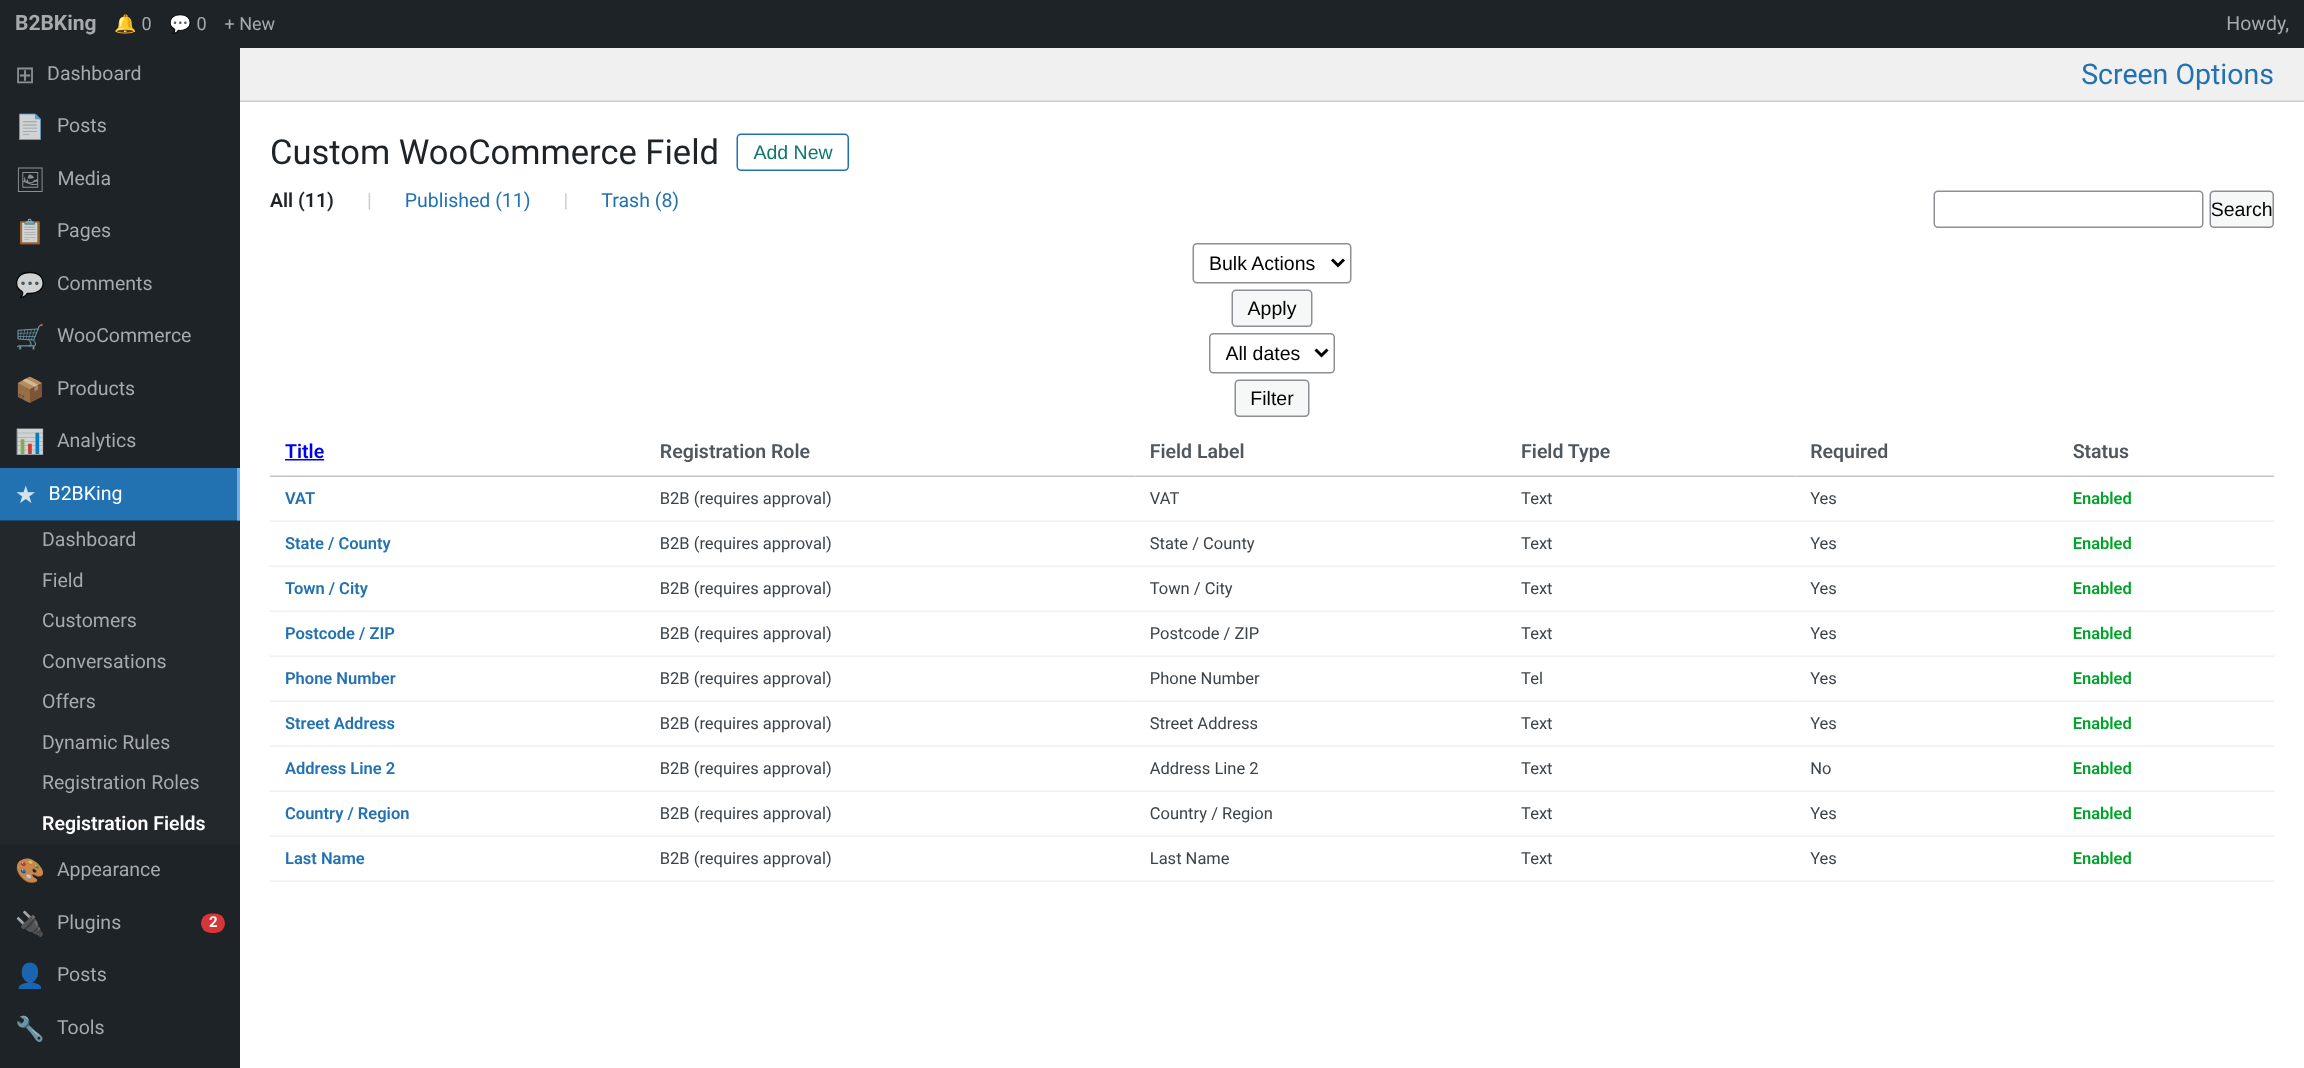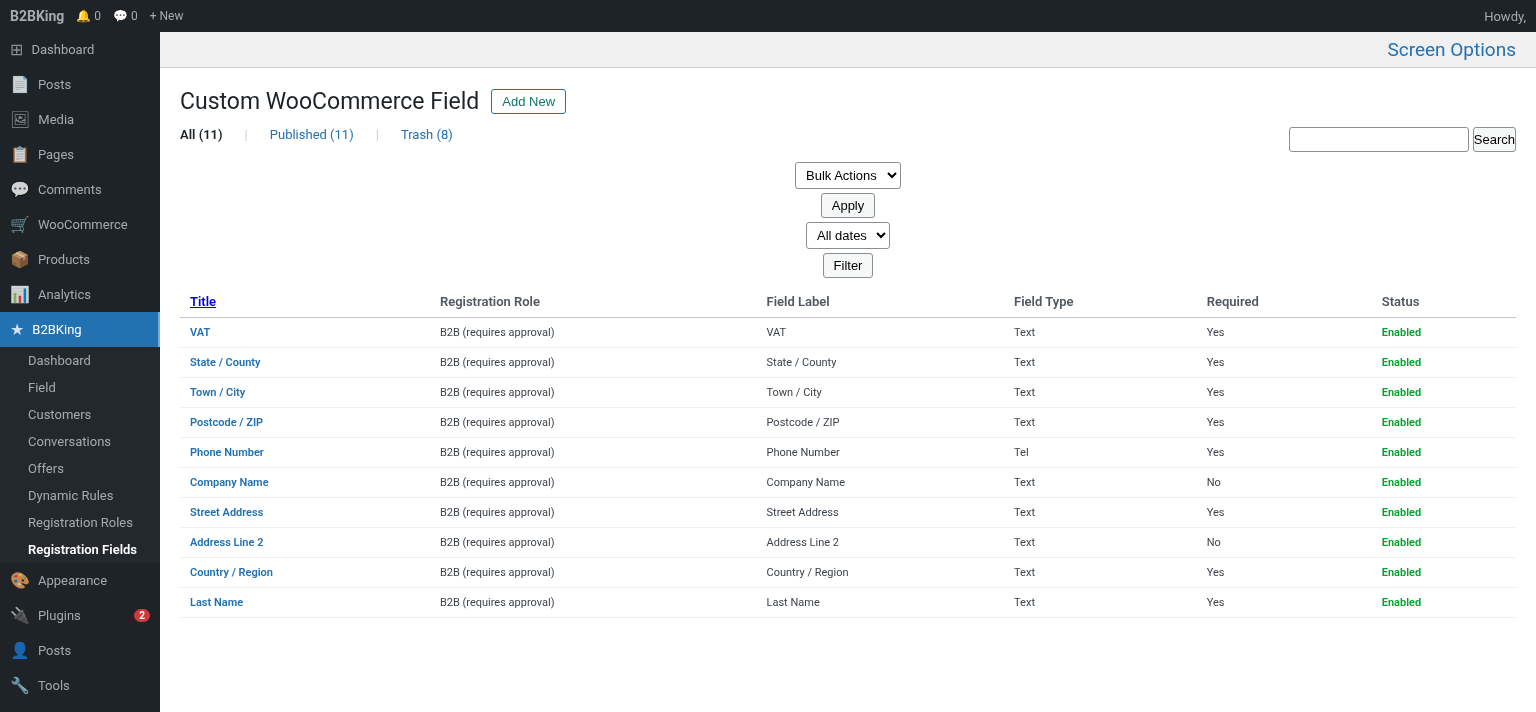--- a/index.html
+++ b/index.html
@@ -377,28 +377,20 @@
             </tr>
             <tr>
               <td class="title-col"><a href="#">Phone Number</a></td>
               <td>B2B (requires approval)</td>
               <td>Phone Number</td>
               <td>Tel</td>
               <td>Yes</td>
               <td><span class="status-enabled">Enabled</span></td>
             </tr>
             <tr>
-              <td class="title-col"><a href="#">Company Name</a></td>
-              <td>B2B (requires approval)</td>
-              <td>Company Name</td>
-              <td>Text</td>
-              <td>No</td>
-              <td><span class="status-enabled">Enabled</span></td>
-            </tr>
-            <tr>
               <td class="title-col"><a href="#">Street Address</a></td>
               <td>B2B (requires approval)</td>
               <td>Street Address</td>
               <td>Text</td>
               <td>Yes</td>
               <td><span class="status-enabled">Enabled</span></td>
             </tr>
             <tr>
               <td class="title-col"><a href="#">Address Line 2</a></td>
               <td>B2B (requires approval)</td>

